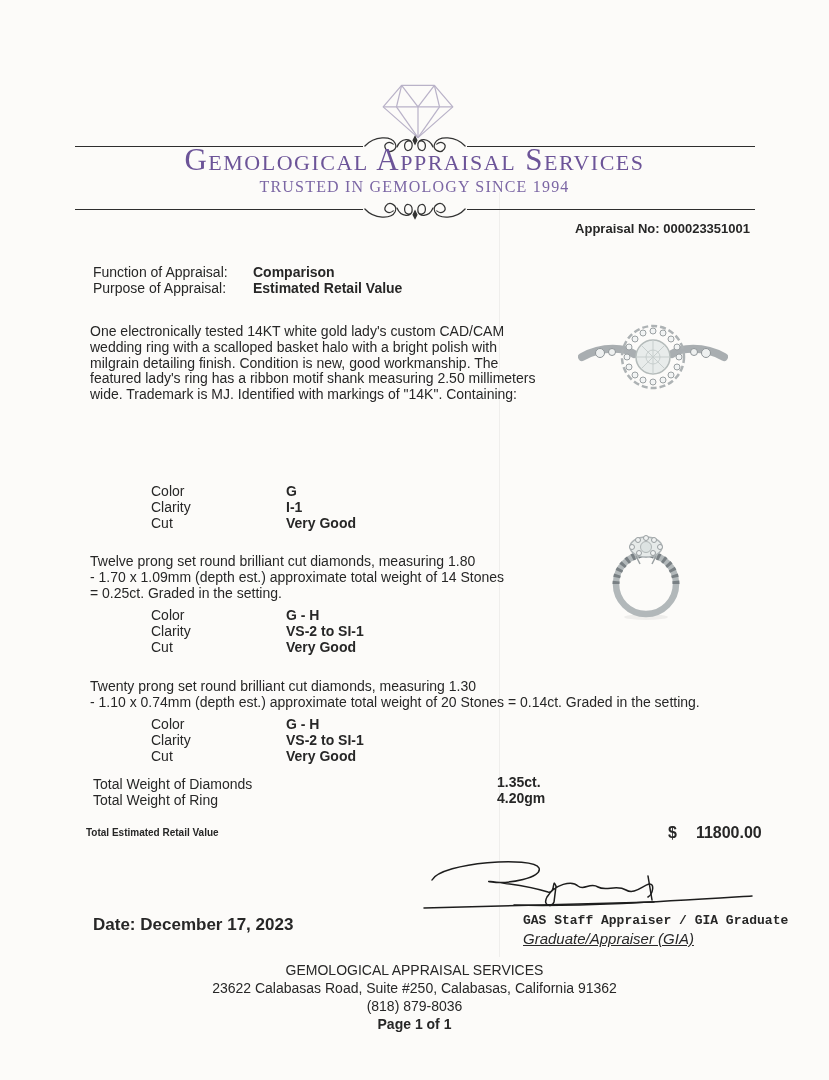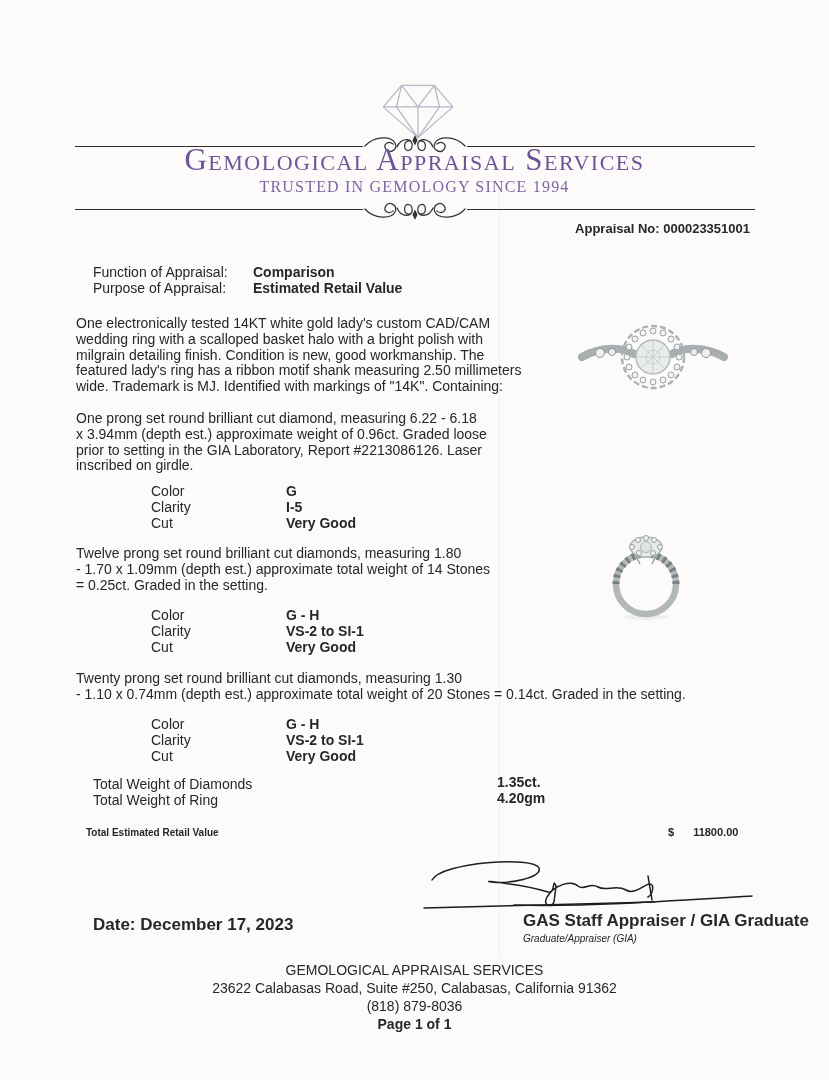--- a/index.html
+++ b/index.html
@@ -41,48 +41,48 @@
     font-family:"Liberation Serif",serif;text-transform:uppercase;
     font-size:16px;letter-spacing:1.2px;color:var(--tagline-purple);
   }
   .appraisal-no{position:absolute;top:221px;right:79px;font-size:13px;}
 
   
   .info{position:absolute;left:93px;top:265px;}
   .info-row{display:grid;grid-template-columns:160px auto;}
 
   
-  .para{position:absolute;left:76px;width:695px;}
+  .para{position:absolute;left:90px;width:695px;margin-top:8px;}
   .p1{top:316px;}
   .p2{top:411px;}
   .p3{top:546px;}
   .p4{top:671px;}
 
   
   .spec{position:absolute;left:115px;}
   .s1{top:484px;}
   .s2{top:608px;}
   .s3{top:717px;}
   .spec-row{display:grid;grid-template-columns:135px auto;margin-left:36px;}
 
   
   .photo-top{position:absolute;left:578px;top:305px;width:150px;height:102px;}
   .photo-side{position:absolute;left:590px;top:526px;width:112px;height:98px;}
 
   
   .tot-labels{position:absolute;left:93px;top:777px;}
   .tot-values{position:absolute;left:497px;top:775px;font-weight:bold;}
   .retail-label{position:absolute;left:86px;top:825px;font-size:10px;}
-  .retail-value{position:absolute;left:668px;top:825px;font-size:11px;}
+  .retail-value{position:absolute;left:668px;top:825px;font-size:16px;}
   .retail-value .amt{margin-left:19px;}
 
   
   .signature-svg{position:absolute;left:422px;top:856px;width:335px;height:56px;}
-  .sig-title{position:absolute;left:523px;top:913px;font-size:17px;}
-  .sig-sub{position:absolute;left:523px;top:931px;font-size:10px;}
+  .sig-title{position:absolute;left:523px;top:913px;font-size:13px;font-family:Liberation Mono, monospace;}
+  .sig-sub{position:absolute;left:523px;top:931px;font-size:15px;text-decoration:underline;}
   .date-line{position:absolute;left:93px;top:917px;font-size:17px;}
 
   
   .footer{position:absolute;left:0;top:961px;width:829px;text-align:center;line-height:18px;font-size:14px;}
 
   
   .scan-line{position:absolute;left:499px;top:192px;width:1px;height:765px;background:rgba(90,90,90,0.08);}
 </style>
 </head>
 <body>
@@ -178,32 +178,28 @@
       <circle cx="75" cy="77" r="3"></circle>
         <circle cx="85" cy="75" r="3"></circle>
         <circle cx="93" cy="70" r="3"></circle>
       <circle cx="99" cy="62" r="3"></circle>
     </g>
     <circle cx="75" cy="52" r="17" fill="#e8eceb" stroke="#b4bbba" stroke-width="1.5"></circle>
     <path d="M75,35 L75,69 M58,52 L92,52 M63,40 L87,64 M87,40 L63,64" stroke="#c7cecd" stroke-width="1" fill="none"></path>
     <circle cx="75" cy="52" r="7" fill="none" stroke="#c7cecd" stroke-width="1"></circle>
   </svg>
 
-  <div class="para p2 pre">One prong set round brilliant cut diamond, measuring 6.22 - 6.18
-x 3.94mm (depth est.) approximate weight of 0.96ct. Graded loose
-prior to setting in the GIA Laboratory, Report #2213086126. Laser
-inscribed on girdle.</div>
   <div class="spec s1">
     <div class="spec-row">
       <span>Color</span>
       <span class="b">G</span>
     </div>
     <div class="spec-row">
       <span>Clarity</span>
-      <span class="b">I-5</span>
+      <span class="b">I-1</span>
     </div>
     <div class="spec-row">
       <span>Cut</span>
       <span class="b">Very Good</span>
     </div>
   </div>
 
   <div class="para p3 pre">Twelve prong set round brilliant cut diamonds, measuring 1.80
 - 1.70 x 1.09mm (depth est.) approximate total weight of 14 Stones
 = 0.25ct. Graded in the setting.</div>

